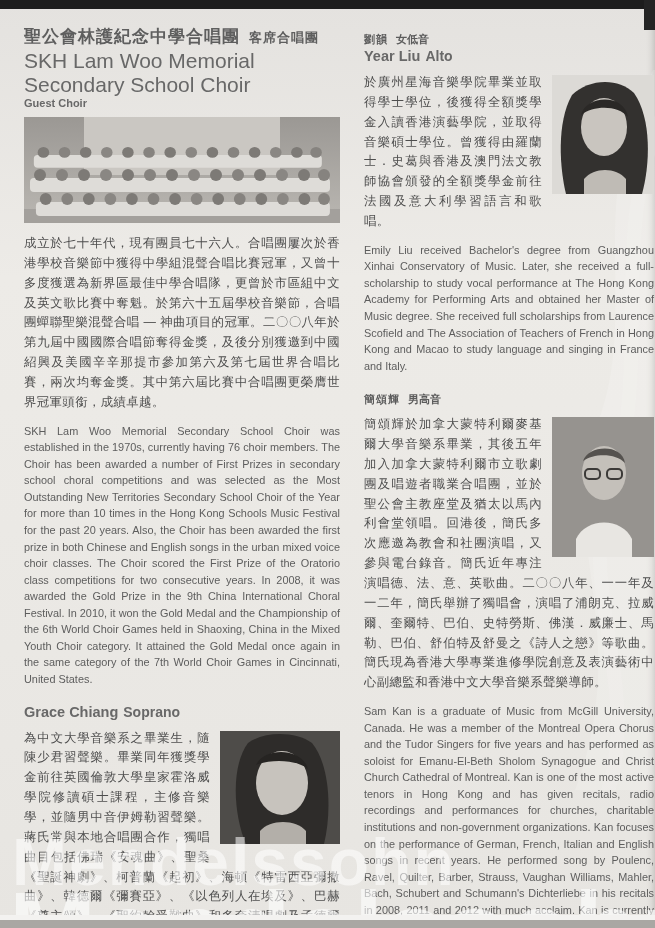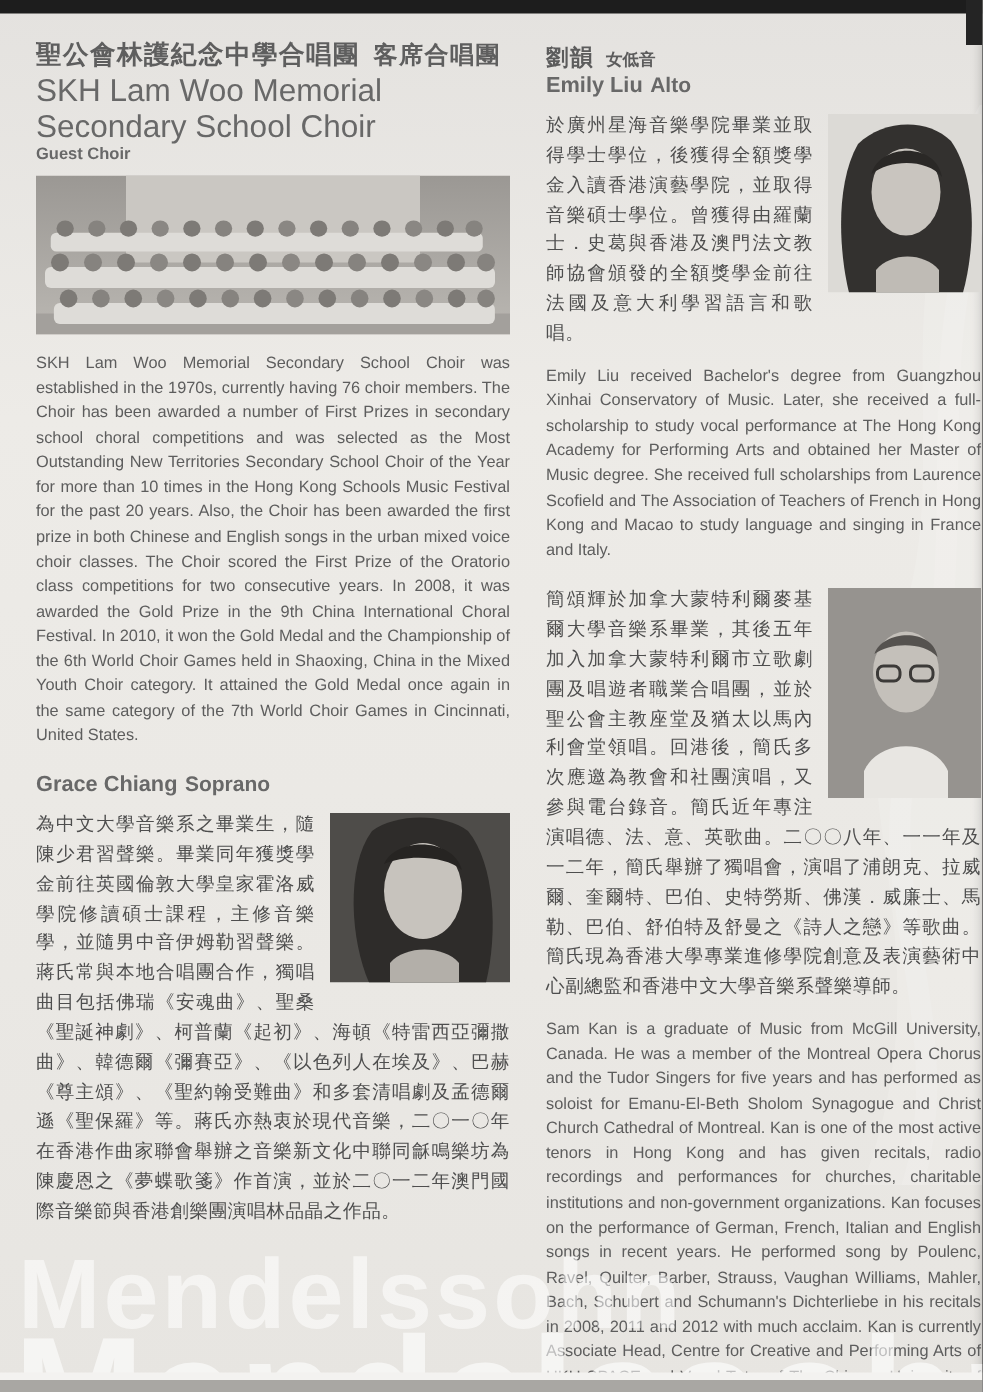--- a/index.html
+++ b/index.html
@@ -14,26 +14,26 @@
   .corner-tr{position:absolute;top:0;right:0;width:11px;height:30px;background:#242424;}
   .edge-bottom{position:absolute;bottom:0;left:0;right:0;height:8px;background:#a9a7a3;}
   .edge-bottom-light{position:absolute;bottom:8px;left:0;right:0;height:5px;background:#f3f2f0;}
 
   .content{position:absolute;top:9px;left:0;right:0;bottom:13px;display:flex;
     padding:16px 12px 0 24px;box-sizing:border-box;gap:24px;}
   .col-left{width:316px;flex:none;}
   .col-right{width:290px;flex:none;padding-top:4px;}
 
   .zh-title{font-size:17px;font-weight:bold;color:#5e5e5e;letter-spacing:1px;text-align:center;}
-  .zh-tag{font-size:16px;font-weight:bold;color:#5e5e5e;margin-left:9px;letter-spacing:1px;}
+  .zh-tag{font-size:13px;font-weight:bold;color:#5e5e5e;margin-left:9px;letter-spacing:1px;}
   .en-title{font-size:21px;font-weight:normal;color:#686868;margin-top:1px;}
   .en-tag{font-size:11px;font-weight:bold;color:#686868;}
 
   .artist-head{margin:15px 0 8px;}
-  .artist-name-zh{font-size:15px;font-weight:bold;color:#5c5c5c;letter-spacing:1px;margin-top:20px;}
+  .artist-name-zh{font-size:11px;font-weight:bold;color:#5c5c5c;letter-spacing:1px;margin-top:20px;}
   .artist-voice-zh{font-size:11px;font-weight:bold;color:#5c5c5c;margin-left:8px;}
   .artist-name-en{font-size:14.5px;font-weight:bold;color:#686868;}
   .artist-voice-en{font-size:14px;font-weight:bold;color:#686868;margin-left:5px;}
 
   p{margin:0;}
   .zh-body{font-size:12.4px;line-height:1.6;color:#4e4e4e;text-align:justify;
     font-family:"Liberation Sans","DejaVu Sans",sans-serif;letter-spacing:.4px;}
   .en-body{font-size:10.9px;line-height:1.52;color:#5d5d5d;text-align:justify;margin-top:10px;}
 
   .choir-photo{width:316px;height:106px;margin:8px 0 11px;display:block;}
@@ -97,20 +97,21 @@
             </g>
           </defs>
           <rect width="316" height="106" fill="url(#curtain)"></rect>
           <rect x="60" y="0" width="196" height="58" fill="#cac7c2"></rect>
           <rect x="0" y="92" width="316" height="14" fill="#a3a09c"></rect>
           <use href="#crowd-row" transform="translate(6,30) scale(0.96,0.9)"></use>
           <use href="#crowd-row" transform="translate(2,52)"></use>
           <use href="#crowd-row" transform="translate(8,76) scale(0.98,1)"></use>
         </svg>
 
+        <p class="zh-body">成立於七十年代，現有團員七十六人。合唱團屢次於香港學校音樂節中獲得中學組混聲合唱比賽冠軍，又曾十多度獲選為新界區最佳中學合唱隊，更曾於市區組中文及英文歌比賽中奪魁。於第六十五屆學校音樂節，合唱團蟬聯聖樂混聲合唱 — 神曲項目的冠軍。二〇〇八年於第九屆中國國際合唱節奪得金獎，及後分別獲邀到中國紹興及美國辛辛那提市參加第六及第七屆世界合唱比賽，兩次均奪金獎。其中第六屆比賽中合唱團更榮膺世界冠軍頭銜，成績卓越。</p>
         <p class="en-body">SKH Lam Woo Memorial Secondary School Choir was established in the 1970s, currently having 76 choir members. The Choir has been awarded a number of First Prizes in secondary school choral competitions and was selected as the Most Outstanding New Territories Secondary School Choir of the Year for more than 10 times in the Hong Kong Schools Music Festival for the past 20 years. Also, the Choir has been awarded the first prize in both Chinese and English songs in the urban mixed voice choir classes. The Choir scored the First Prize of the Oratorio class competitions for two consecutive years. In 2008, it was awarded the Gold Prize in the 9th China International Choral Festival. In 2010, it won the Gold Medal and the Championship of the 6th World Choir Games held in Shaoxing, China in the Mixed Youth Choir category. It attained the Gold Medal once again in the same category of the 7th World Choir Games in Cincinnati, United States.</p>
       </div>
 
       <div>
         <div class="artist-head">
           <div><span class="artist-name-en">Grace Chiang</span><span class="artist-voice-en">Soprano</span></div>
         </div>
         <div class="bio-block">
           <svg class="portrait" width="120" height="113" viewBox="0 0 120 113" xmlns="http://www.w3.org/2000/svg">
             <rect width="120" height="113" fill="#4e4c49"></rect>
@@ -123,37 +124,38 @@
         </div>
 
       </div>
     </div>
 
     <div class="col-right">
 
       <div>
         <div class="artist-head" style="margin-top:0;">
           <div><span class="artist-name-zh">劉韻</span><span class="artist-voice-zh">女低音</span></div>
-          <div><span class="artist-name-en">Emily Liu</span><span class="artist-voice-en">Alto</span></div>
+          <div><span class="artist-name-en">Year Liu</span><span class="artist-voice-en">Alto</span></div>
         </div>
         <div class="bio-block">
           <svg class="portrait" width="102" height="119" viewBox="0 0 102 119" xmlns="http://www.w3.org/2000/svg">
             <rect width="102" height="119" fill="#dcdad6"></rect>
             <path d="M20,20 C4,48 8,95 14,119 L90,119 C98,90 100,44 82,18 C66,2 36,4 20,20 Z" fill="#33312f"></path>
             <ellipse cx="52" cy="52" rx="23" ry="29" fill="#c9c5bf"></ellipse>
             <path d="M29,40 C34,20 72,18 76,42 C66,30 42,30 29,40 Z" fill="#2a2826"></path>
             <path d="M32,104 C42,92 64,92 74,104 L74,119 L32,119 Z" fill="#bfbbb5"></path>
           </svg>
           <p class="zh-body">於廣州星海音樂學院畢業並取得學士學位，後獲得全額獎學金入讀香港演藝學院，並取得音樂碩士學位。曾獲得由羅蘭士．史葛與香港及澳門法文教師協會頒發的全額獎學金前往法國及意大利學習語言和歌唱。</p>
           <p class="en-body">Emily Liu received Bachelor's degree from Guangzhou Xinhai Conservatory of Music.  Later, she received a full-scholarship to study vocal performance at The Hong Kong Academy for Performing Arts and obtained her Master of Music degree.  She received full scholarships from Laurence Scofield and The Association of Teachers of French in Hong Kong and Macao to study language and singing in France and Italy.</p>
         </div>
       </div>
 
       <div>
         <div class="artist-head">
+          <div><span class="artist-name-zh">簡頌輝</span><span class="artist-voice-zh">男高音</span></div>
         </div>
         <div class="bio-block">
           <svg class="portrait" width="102" height="140" viewBox="0 0 102 140" xmlns="http://www.w3.org/2000/svg">
             <rect width="102" height="140" fill="#96938f"></rect>
             <ellipse cx="52" cy="56" rx="22" ry="27" fill="#c4c0ba"></ellipse>
             <path d="M31,44 C36,28 70,26 73,46 C64,36 42,36 31,44 Z" fill="#55524f"></path>
             <rect x="33" y="52" width="15" height="10" rx="4" fill="none" stroke="#3c3a38" stroke-width="2"></rect>
             <rect x="55" y="52" width="15" height="10" rx="4" fill="none" stroke="#3c3a38" stroke-width="2"></rect>
             <path d="M24,122 C34,100 70,100 80,122 L80,140 L24,140 Z" fill="#e8e6e2"></path>
           </svg>

